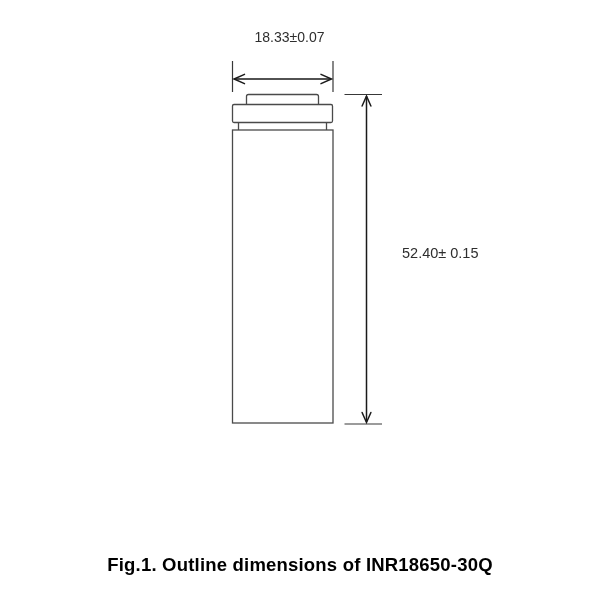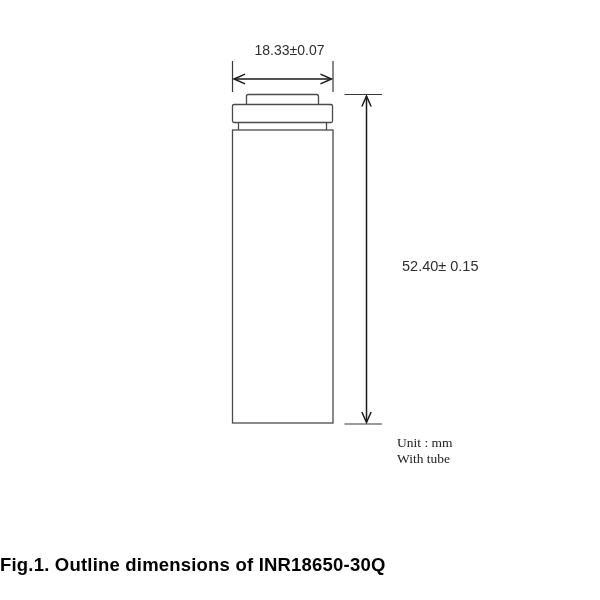--- a/index.html
+++ b/index.html
@@ -19,21 +19,20 @@
     position: absolute;
     left: 0;
     top: 0;
   }
   .dim-label {
     position: absolute;
     color: #2e2e2e;
     font-size: 14px;
     font-family: "Liberation Sans", sans-serif;
     white-space: nowrap;
-    margin-top: 13px;
   }
   .dim-label-width {
     left: 207px;
     top: 29px;
     width: 165px;
     text-align: center;
   }
   .dim-label-height {
     left: 402px;
     top: 245px;
@@ -47,20 +46,21 @@
     font-family: "Liberation Serif", serif;
     font-size: 13.5px;
     line-height: 15.5px;
     white-space: nowrap;
   }
   .figure-caption {
     position: absolute;
     left: 0;
     top: 554px;
     width: 600px;
+    text-align: center;
     color: #000000;
     font-size: 18.5px;
     font-weight: bold;
     letter-spacing: 0.2px;
     font-family: "Liberation Sans", sans-serif;
   }
   .outline-stroke {
     stroke: #4a4a4a;
     stroke-width: 1.3;
     fill: none;
@@ -107,20 +107,16 @@
       <line class="arrow-stroke" x1="366.5" y1="96.5" x2="366.5" y2="421.5"></line>
       <polyline class="arrow-stroke" points="362.1,106 366.5,96 370.9,106"></polyline>
       <polyline class="arrow-stroke" points="362.1,412.5 366.5,422.5 370.9,412.5"></polyline>
     </g>
   </svg>
 
   <div class="dim-label dim-label-width">18.33±0.07</div>
 
   <div class="dim-label dim-label-height">52.40± 0.15</div>
 
-  <div class="unit-note">
-    <div>Unit : mm</div>
-    <div>With tube</div>
-  </div>
 
   <div class="figure-caption">Fig.1. Outline dimensions of INR18650-30Q</div>
 
 </div>
 
 </body></html>

